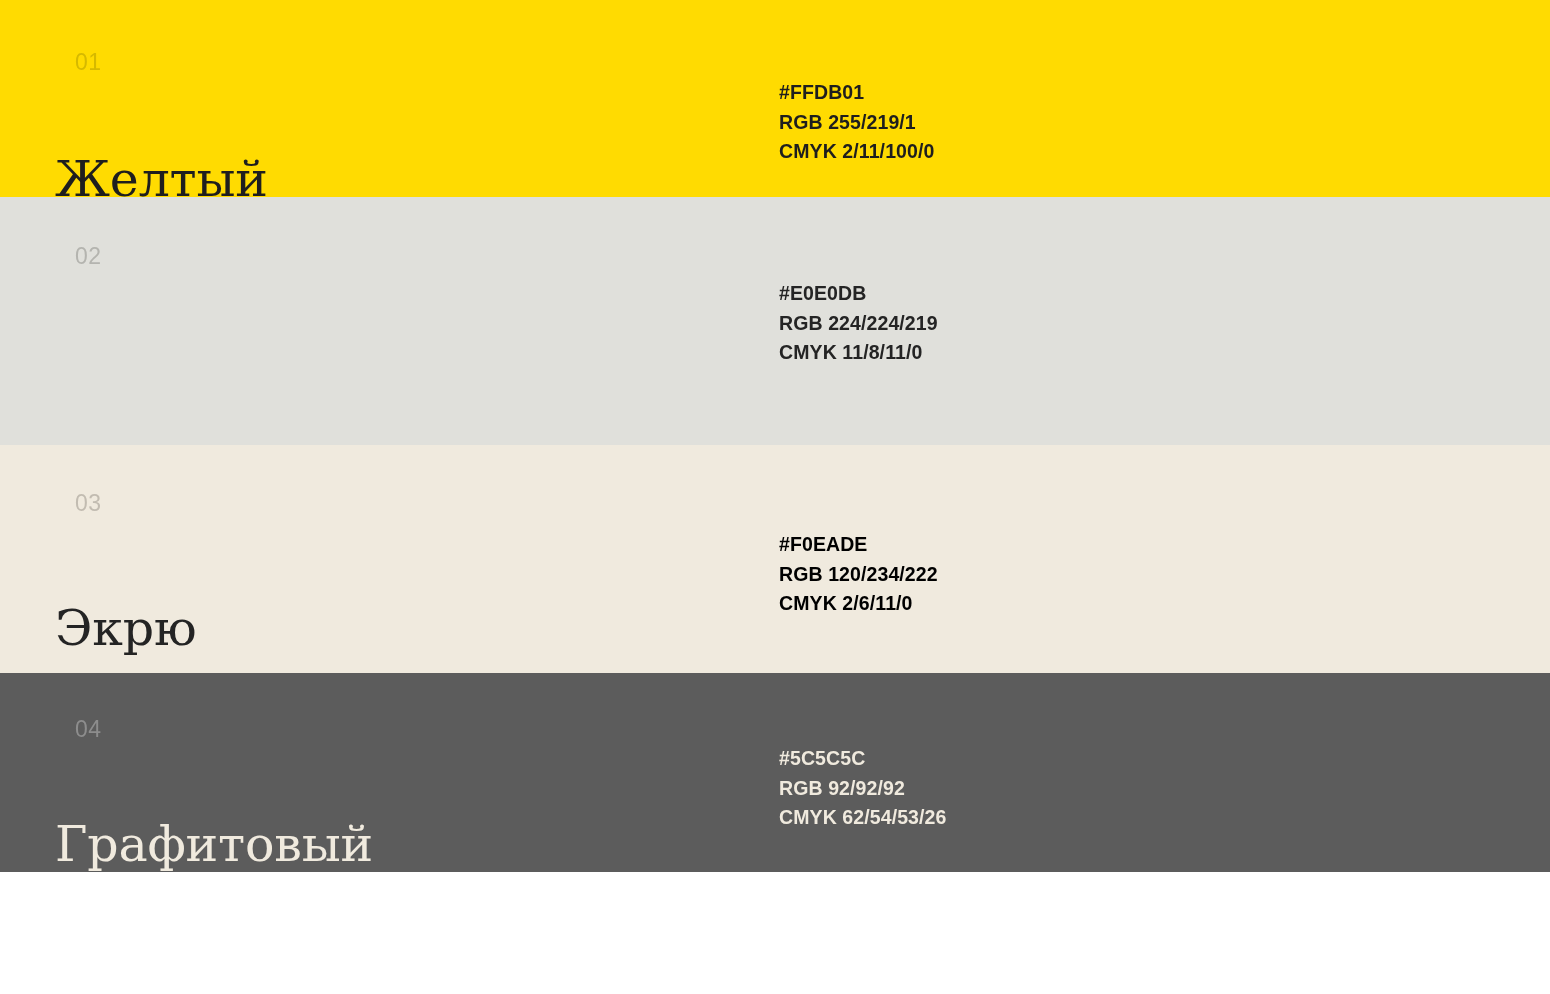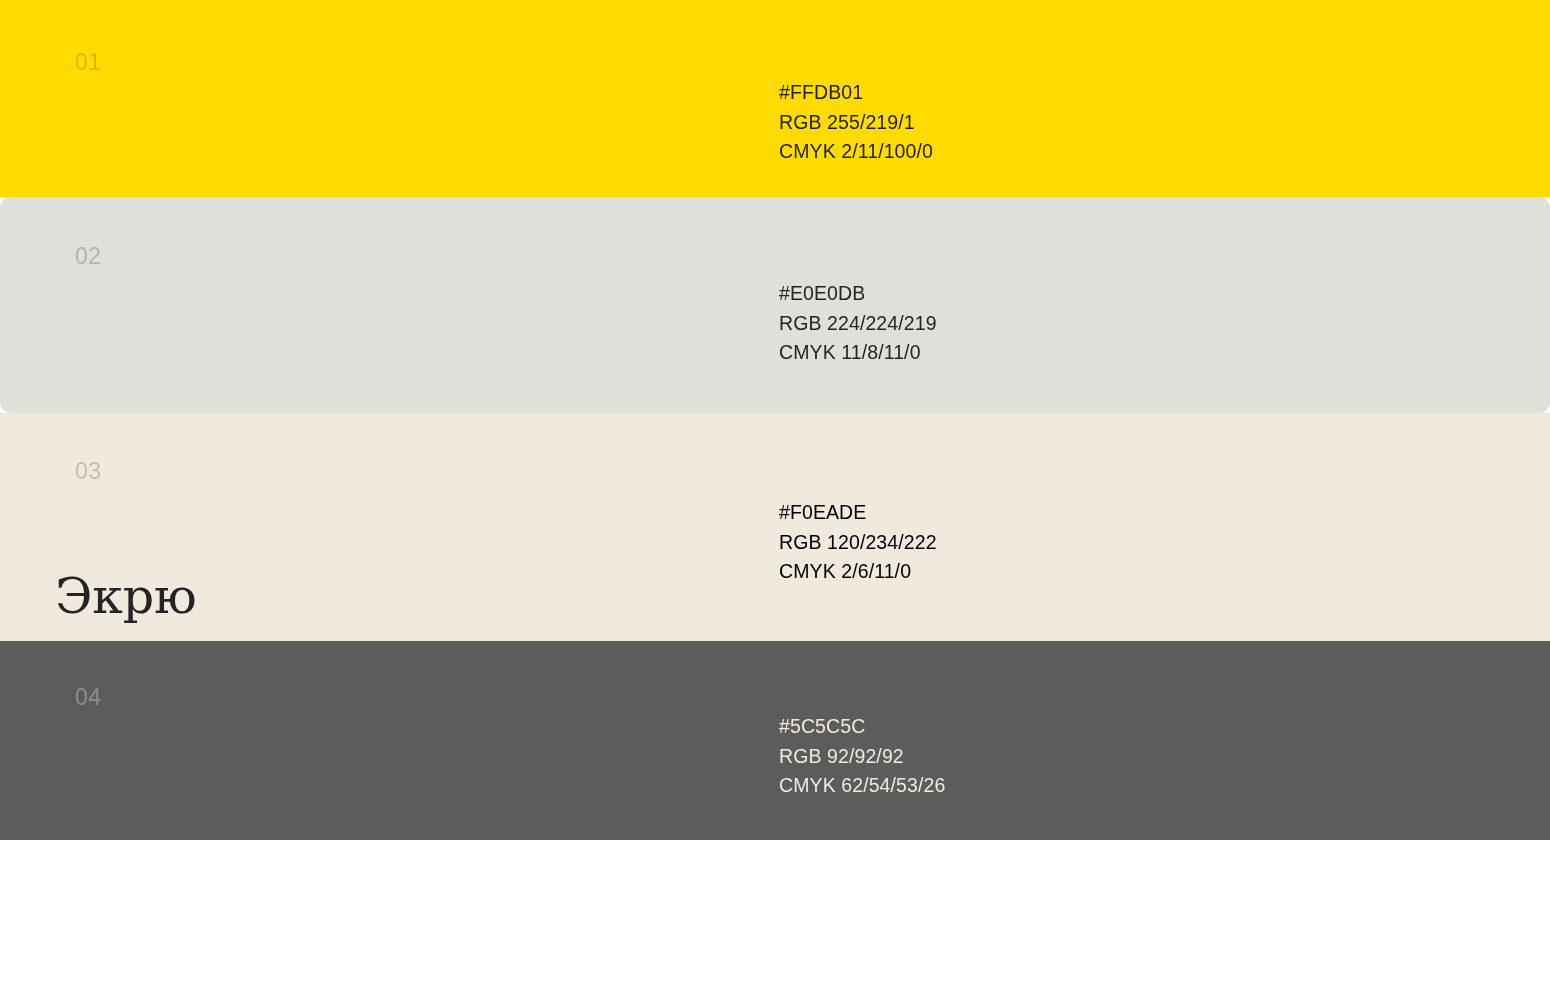--- a/index.html
+++ b/index.html
@@ -56,32 +56,32 @@
     letter-spacing: -0.2px;
     white-space: nowrap;
   }
 
   
   .swatch-specs {
     position: absolute;
     left: 779px;
     font-family: "Liberation Sans", sans-serif;
     font-size: 19.5px;
-    font-weight: 400;
+    font-weight: 700;
     line-height: 29.5px;
     letter-spacing: 0.1px;
     white-space: nowrap;
   }
   .spec-line {
     display: block;
   }
 
   
   .swatch.row-1 { height: 197px; }
-  .swatch.row-2 { height: 216px; border-radius: 11px; }
+  .swatch.row-2 { height: 248px; }
   .swatch.row-3 { height: 228px; }
   .swatch.row-4 { height: 199px; }
   .swatch.row-5 { height: 201px; }
 
   .swatch.row-1 .swatch-index  { top: 51px; }
   .swatch.row-1 .swatch-name   { top: 114px; }
   .swatch.row-1 .swatch-specs  { top: 78px; }
 
   .swatch.row-2 .swatch-index  { top: 48px; }
   .swatch.row-2 .swatch-name   { top: 117px; }
@@ -99,20 +99,21 @@
   .swatch.row-5 .swatch-name   { top: 113px; }
   .swatch.row-5 .swatch-specs  { top: 78px; }
 </style>
 </head>
 <body>
 
 <div id="palette">
 
   <section class="swatch row-1" style="background-color: rgb(255, 219, 1);">
     <span class="swatch-index" style="color: rgb(214, 185, 0);">01</span>
+    <h2 class="swatch-name" style="color: rgb(30, 30, 30);">Желтый</h2>
     <div class="swatch-specs" style="color: rgb(30, 30, 30);">
       <span class="spec-line">#FFDB01</span>
       <span class="spec-line">RGB 255/219/1</span>
       <span class="spec-line">CMYK 2/11/100/0</span>
     </div>
   </section>
 
   <section class="swatch row-2" style="background-color: rgb(224, 224, 219);">
     <span class="swatch-index" style="color: rgb(180, 180, 175);">02</span>
     <div class="swatch-specs" style="color: rgb(36, 36, 36);">
@@ -127,20 +128,21 @@
     <h2 class="swatch-name" style="color: rgb(36, 36, 36);">Экрю</h2>
     <div class="swatch-specs" style="color: #000000;">
       <span class="spec-line">#F0EADE</span>
       <span class="spec-line">RGB 120/234/222</span>
       <span class="spec-line">CMYK 2/6/11/0</span>
     </div>
   </section>
 
   <section class="swatch row-4" style="background-color: rgb(92, 92, 92);">
     <span class="swatch-index" style="color: rgb(141, 141, 141);">04</span>
+    <h2 class="swatch-name" style="color: rgb(240, 234, 222);">Графитовый</h2>
     <div class="swatch-specs" style="color: rgb(240, 234, 222);">
       <span class="spec-line">#5C5C5C</span>
       <span class="spec-line">RGB 92/92/92</span>
       <span class="spec-line">CMYK 62/54/53/26</span>
     </div>
   </section>
 
 
 </div>
 

